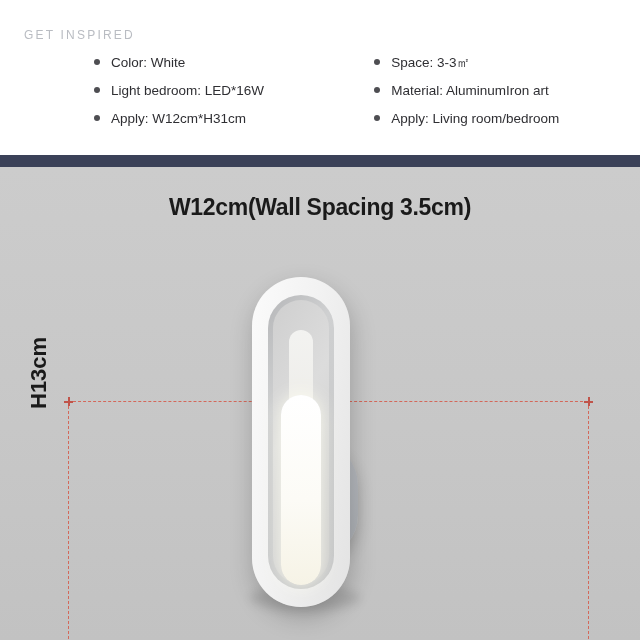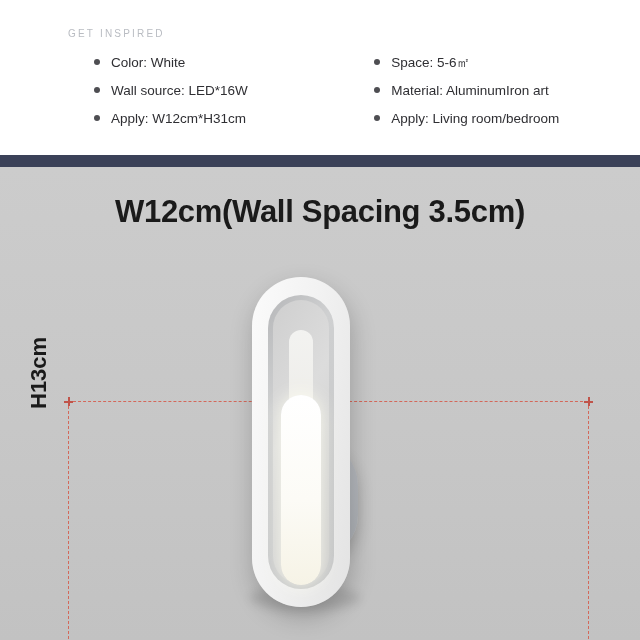--- a/index.html
+++ b/index.html
@@ -24,26 +24,25 @@
     position: absolute;
     left: 0; top: 0;
     width: 640px;
     height: 155px;
     background: #ffffff;
   }
   .get-inspired {
     position: absolute;
     left: 24px;
     top: 28px;
-    font-size: 10px;
+    font-size: 12px;
     letter-spacing: 2.2px;
     color: #b9bcc2;
     font-weight: 400;
     white-space: nowrap;
-    margin-left: 44px;
   }
   .spec-cols {
     position: absolute;
     left: 94px;
     top: 55px;
     width: 520px;
     display: flex;
     flex-direction: row;
     gap: 52px;
   }
@@ -96,21 +95,21 @@
     background: #c9c9c9;
     background: linear-gradient(180deg, #cccccc 0%, #c7c7c7 55%, #c2c2c2 100%);
     overflow: hidden;
   }
   .wall-title {
     position: absolute;
     left: 0;
     top: 27px;
     width: 640px;
     text-align: center;
-    font-size: 31px;
+    font-size: 23px;
     font-weight: bold;
     color: #1a1a1a;
     letter-spacing: -0.3px;
   }
   .h-label {
     position: absolute;
     left: 26px;
     top: 242px;
     font-size: 22px;
     font-weight: bold;
@@ -242,32 +241,32 @@
 
     <div class="spec-cols">
 
       <div class="spec-col left">
         <div class="spec-item">
           <span class="bullet"></span>
           <span class="spec-text">Color: White</span>
         </div>
         <div class="spec-item">
           <span class="bullet"></span>
-          <span class="spec-text">Wall source: LED*16W</span>
+          <span class="spec-text">Light bedroom: LED*16W</span>
         </div>
         <div class="spec-item">
           <span class="bullet"></span>
           <span class="spec-text">Apply: W12cm*H31cm</span>
         </div>
       </div>
 
       <div class="spec-col right">
         <div class="spec-item">
           <span class="bullet"></span>
-          <span class="spec-text">Space: 5-6㎡</span>
+          <span class="spec-text">Space: 3-3㎡</span>
         </div>
         <div class="spec-item">
           <span class="bullet"></span>
           <span class="spec-text">Material: AluminumIron art</span>
         </div>
         <div class="spec-item">
           <span class="bullet"></span>
           <span class="spec-text">Apply: Living room/bedroom</span>
         </div>
       </div>

